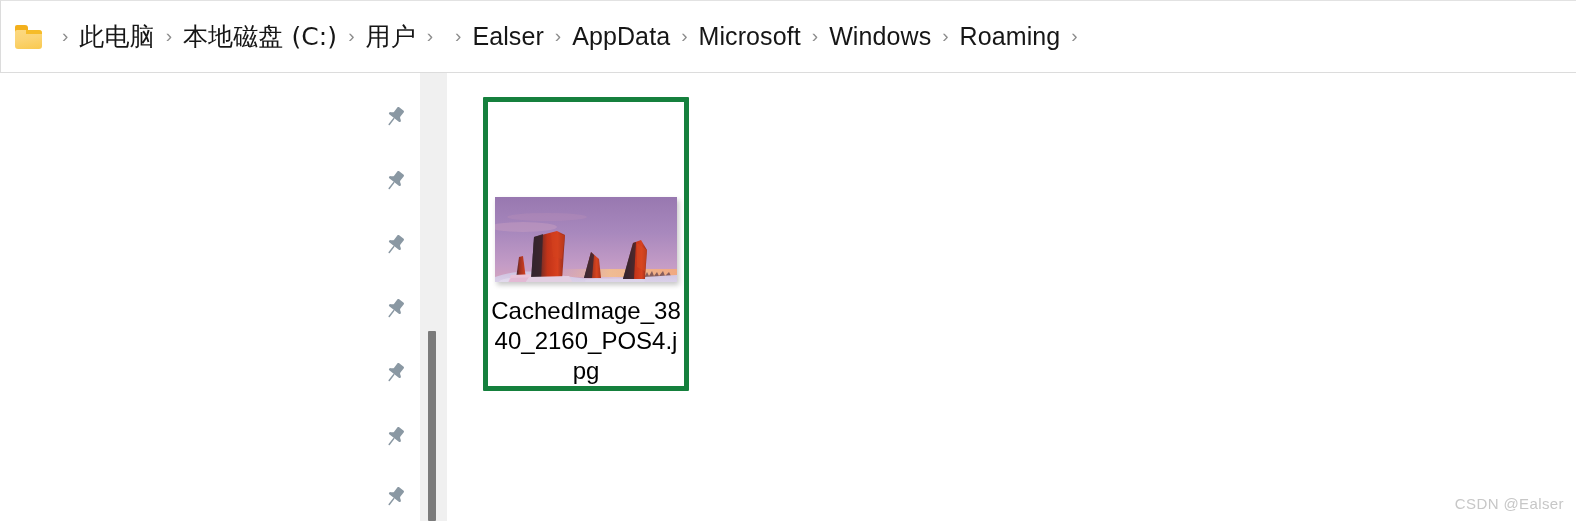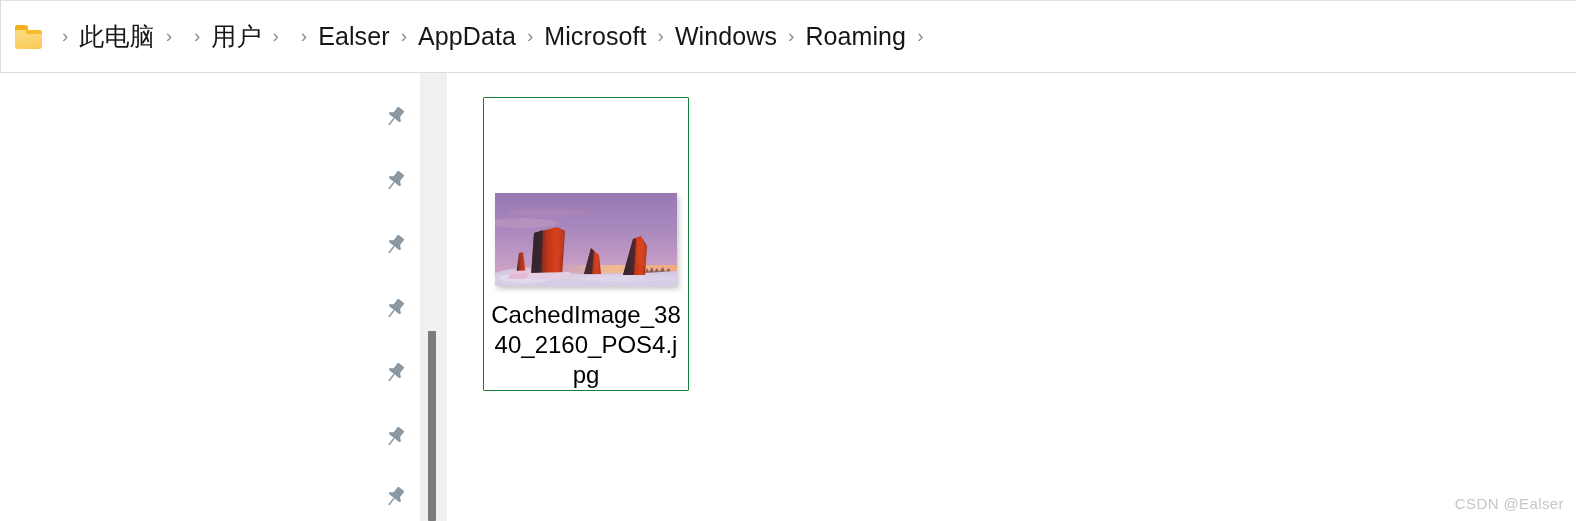--- a/index.html
+++ b/index.html
@@ -143,21 +143,21 @@
     height: 448px;
     background: #ffffff;
   }
   .file-item {
     position: absolute;
     left: 35px;
     top: 24px;
     width: 206px;
     height: 294px;
     box-sizing: border-box;
-    border: 1px solid #15803d;
+    border: 5px solid #15803d;
     background: #ffffff;
     border-radius: 1px;
     display: flex;
     flex-direction: column;
     align-items: center;
   }
   .thumb-wrap {
     margin-top: 95px;
     width: 182px;
     height: 101px;
@@ -199,20 +199,21 @@
     <div class="body"></div>
     <div class="lip"></div>
   </div>
 
   <div class="crumbs">
 
     <span class="sep">›</span>
     <span class="crumb cjk">此电脑</span>
 
     <span class="sep">›</span>
+    <span class="crumb cjk">本地磁盘 (C:)</span>
 
     <span class="sep">›</span>
     <span class="crumb cjk">用户</span>
 
     <span class="sep">›</span>
 
     <span class="sep">›</span>
     <span class="crumb">Ealser</span>
 
     <span class="sep">›</span>

